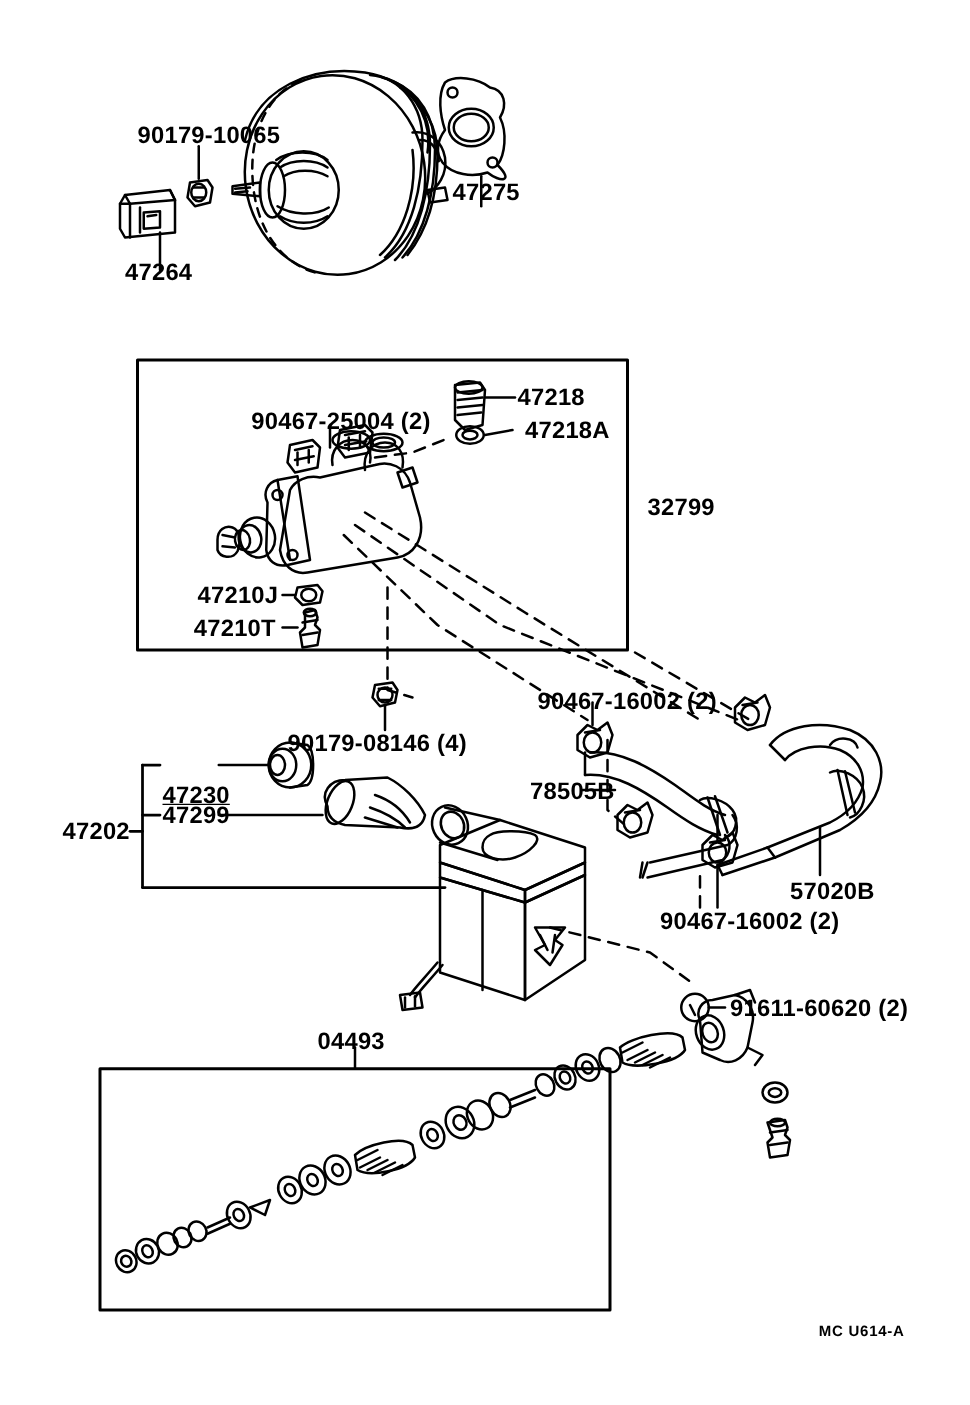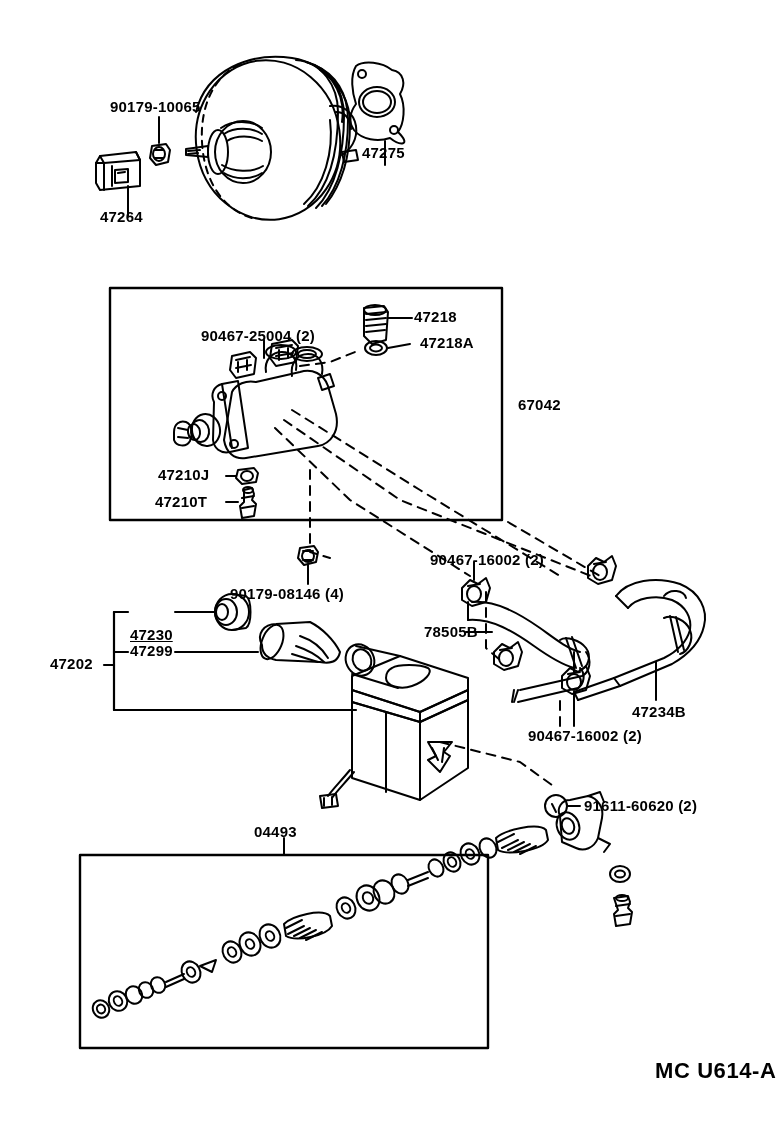--- a/index.html
+++ b/index.html
@@ -19,30 +19,30 @@
   }
   #sheet svg {
     position: absolute;
     left: 0;
     top: 0;
   }
   .lbl {
     position: absolute;
     font-family: "Liberation Sans", sans-serif;
     font-weight: bold;
-    font-size: 15px;
+    font-size: 19px;
     color: #000000;
     white-space: nowrap;
     letter-spacing: 0.2px;
   }
   .code {
     position: absolute;
     font-family: "Liberation Sans", sans-serif;
     font-weight: bold;
-    font-size: 22px;
+    font-size: 12px;
     color: #000;
     white-space: nowrap;
     letter-spacing: 0.6px;
   }
 </style>
 </head>
 <body>
 
 <div id="sheet">
 
@@ -389,28 +389,28 @@
     </g>
   </svg>
 
   <div class="lbl" style="left:110px; top:98px;">90179-10065</div>
   <div class="lbl" style="left:100px; top:208px;">47264</div>
   <div class="lbl" style="left:362px; top:144px;">47275</div>
 
   <div class="lbl" style="left:201px; top:327px;">90467-25004 (2)</div>
   <div class="lbl" style="left:414px; top:308px;">47218</div>
   <div class="lbl" style="left:420px; top:334px;">47218A</div>
-  <div class="lbl" style="left:518px; top:396px;">67042</div>
+  <div class="lbl" style="left:518px; top:396px;">32799</div>
   <div class="lbl" style="left:158px; top:466px;">47210J</div>
   <div class="lbl" style="left:155px; top:493px;">47210T</div>
 
   <div class="lbl" style="left:230px; top:585px;">90179-08146 (4)</div>
   <div class="lbl" style="left:430px; top:551px;">90467-16002 (2)</div>
   <div class="lbl" style="left:424px; top:623px;">78505B</div>
-  <div class="lbl" style="left:632px; top:703px;">47234B</div>
+  <div class="lbl" style="left:632px; top:703px;">57020B</div>
   <div class="lbl" style="left:528px; top:727px;">90467-16002 (2)</div>
   <div class="lbl" style="left:584px; top:797px;">91611-60620 (2)</div>
 
   <div class="lbl" style="left:50px;  top:655px;">47202</div>
   <div class="lbl" style="left:130px; top:626px;text-decoration:underline;">47230</div>
   <div class="lbl" style="left:130px; top:642px;text-align:center;">47299</div>
 
   <div class="lbl" style="left:254px; top:823px;">04493</div>
 
   <div class="code" style="left:655px; top:1058px;">MC  U614-A</div>

